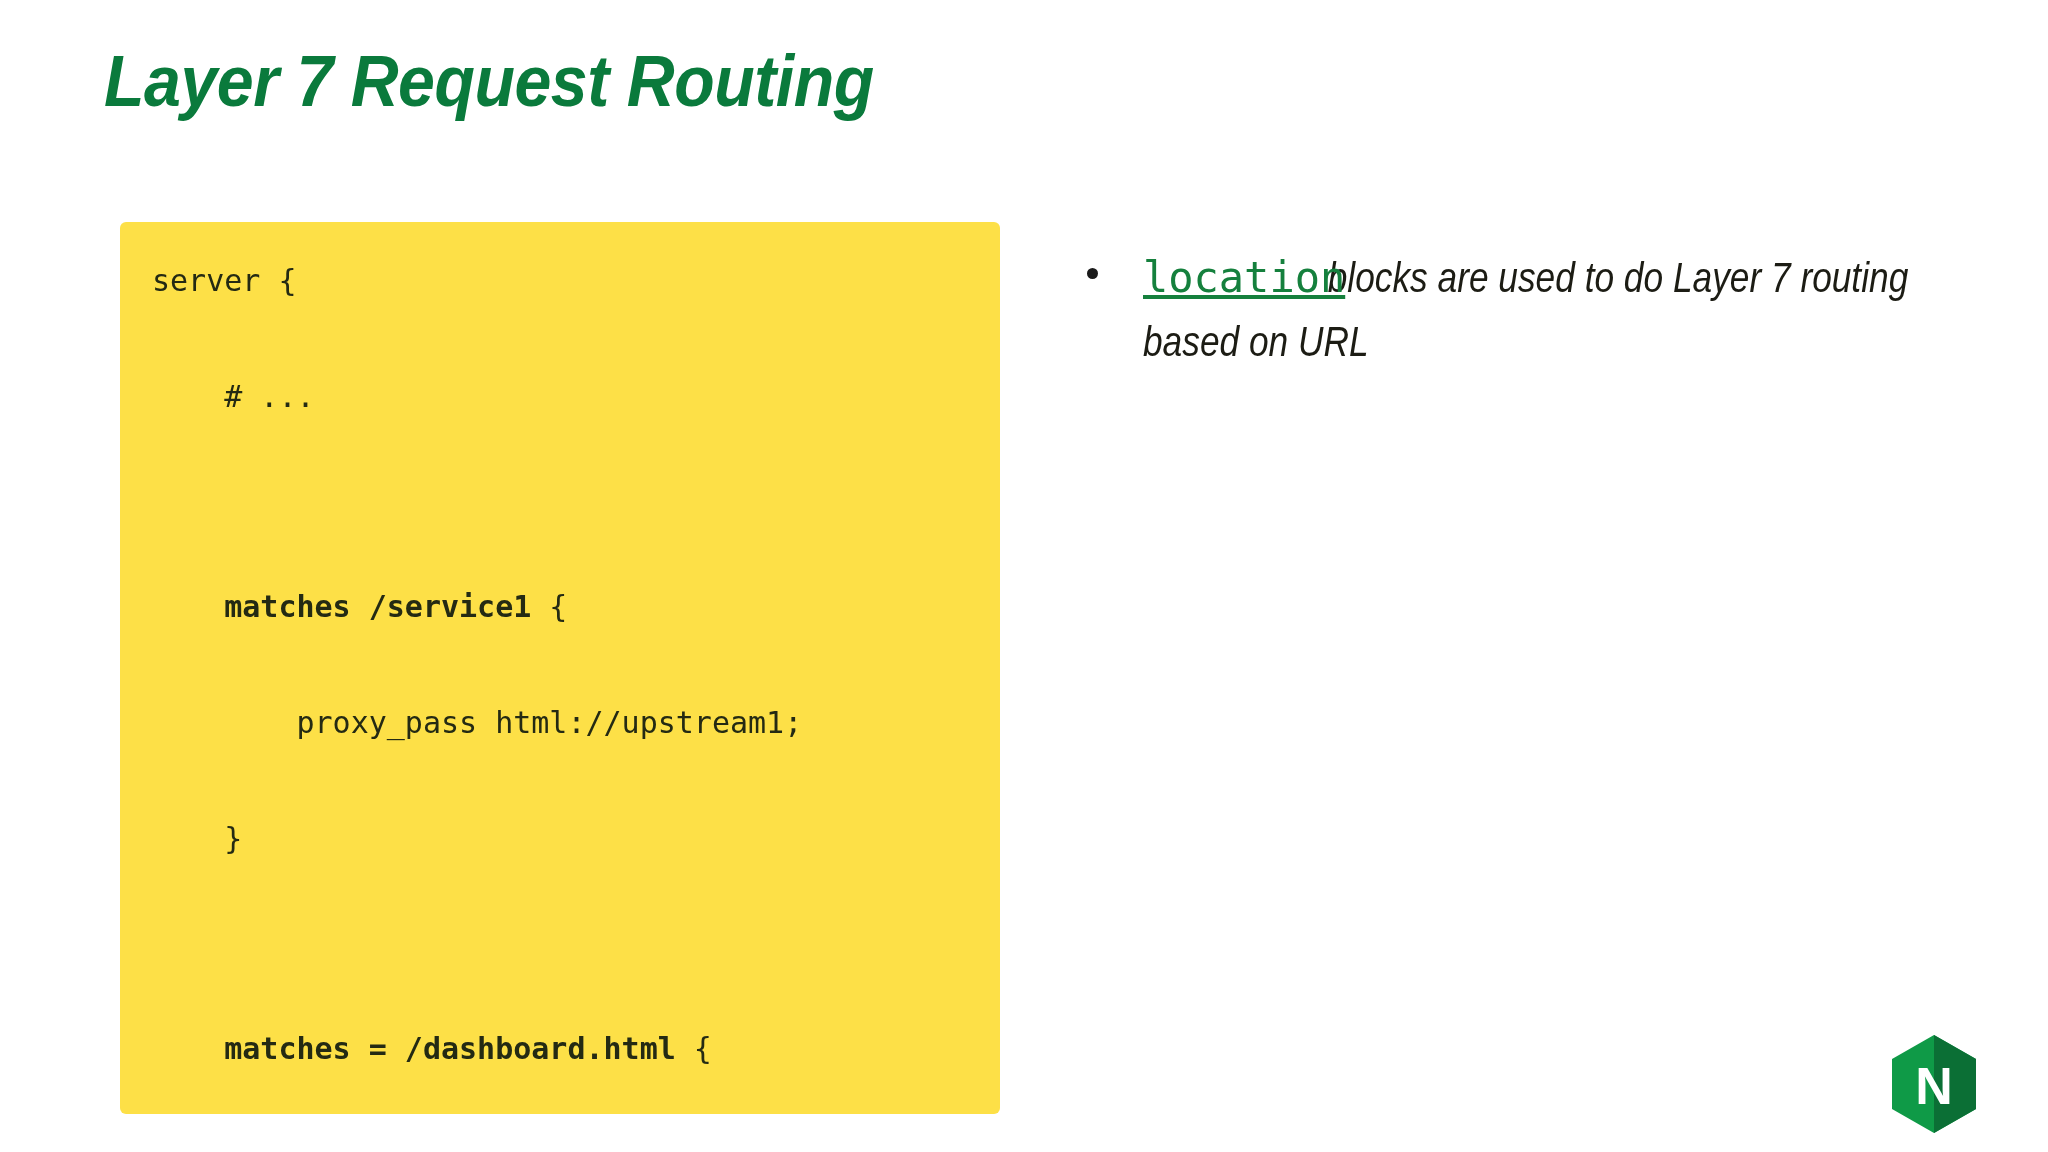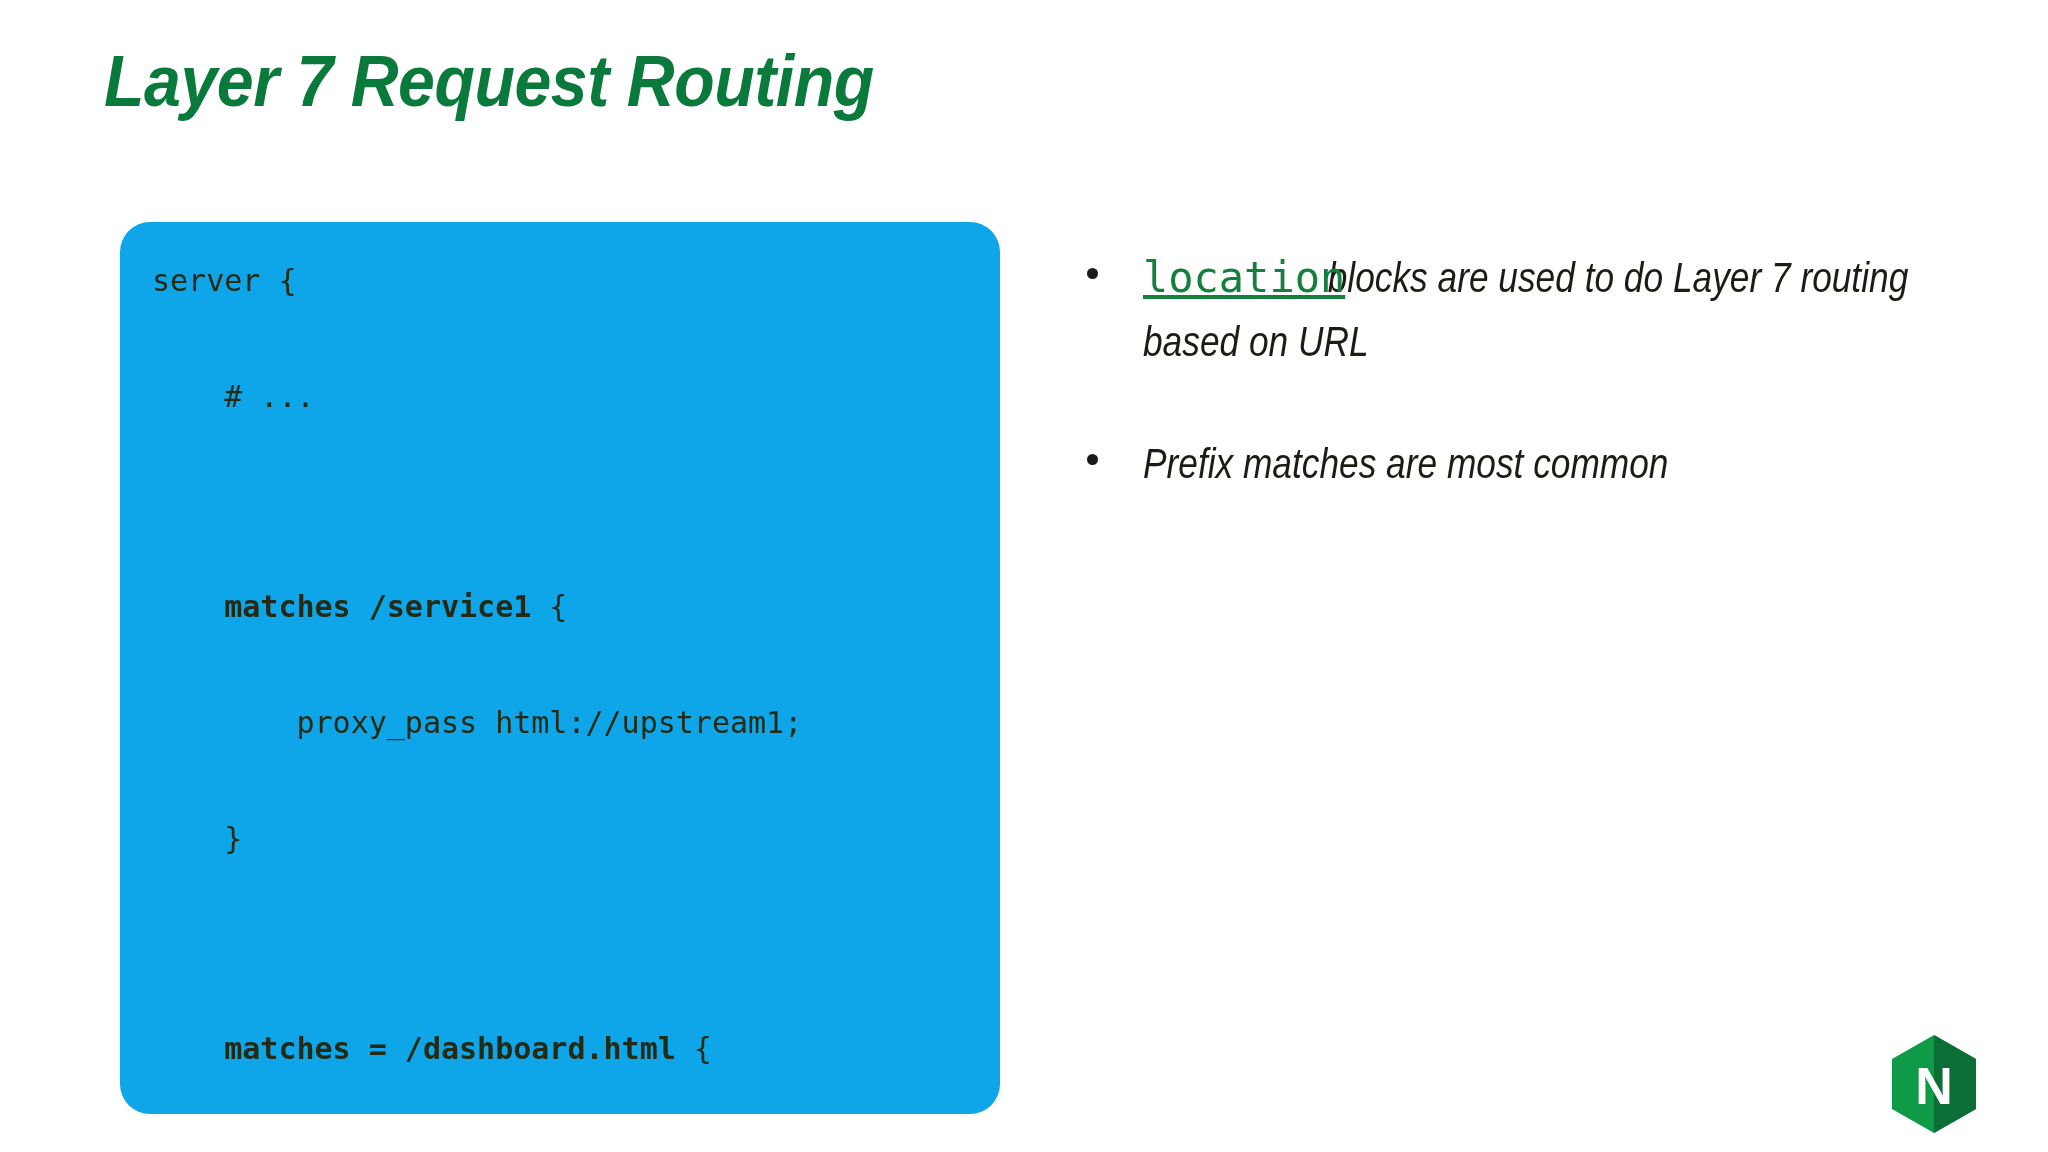--- a/index.html
+++ b/index.html
@@ -35,22 +35,22 @@
     transform-origin: left top;
   }
 
   
   .code-panel {
     position: absolute;
     left: 120px;
     top: 222px;
     width: 880px;
     height: 892px;
-    background: #0ea5e9;
-    border-radius: 30px;
+    background: #fde047;
+    border-radius: 6px;
   }
 
   .code-body {
     position: absolute;
     left: 32px;
     top: 30px;
     right: 10px;
     font-family: "DejaVu Sans Mono", "Liberation Mono", monospace;
     font-size: 30px;
     line-height: 58px;
@@ -150,24 +150,20 @@
 </code></pre>
   </div>
 
   <div class="bullets">
 
     <div class="bullet-row">
       <span class="bullet-dot"></span>
       <span class="bullet-text"><span class="mono">location</span><span>blocks are used to do Layer 7 routing based on URL</span></span>
     </div>
 
-    <div class="bullet-row">
-      <span class="bullet-dot"></span>
-      <span class="bullet-text"><span>Prefix matches are most common</span></span>
-    </div>
 
 
   </div>
 
   <div class="nginx-logo">
     <svg viewBox="0 0 88 100" xmlns="http://www.w3.org/2000/svg">
       <polygon points="44,1 86,25 86,75 44,99 2,75 2,25" fill="#0f9a47"></polygon>
       <polygon points="44,1 86,25 86,75 44,99" fill="#0b6f35"></polygon>
       <text x="44" y="70" text-anchor="middle" font-family="Liberation Sans, sans-serif" font-size="52" font-weight="bold" fill="#ffffff">N</text>
     </svg>

